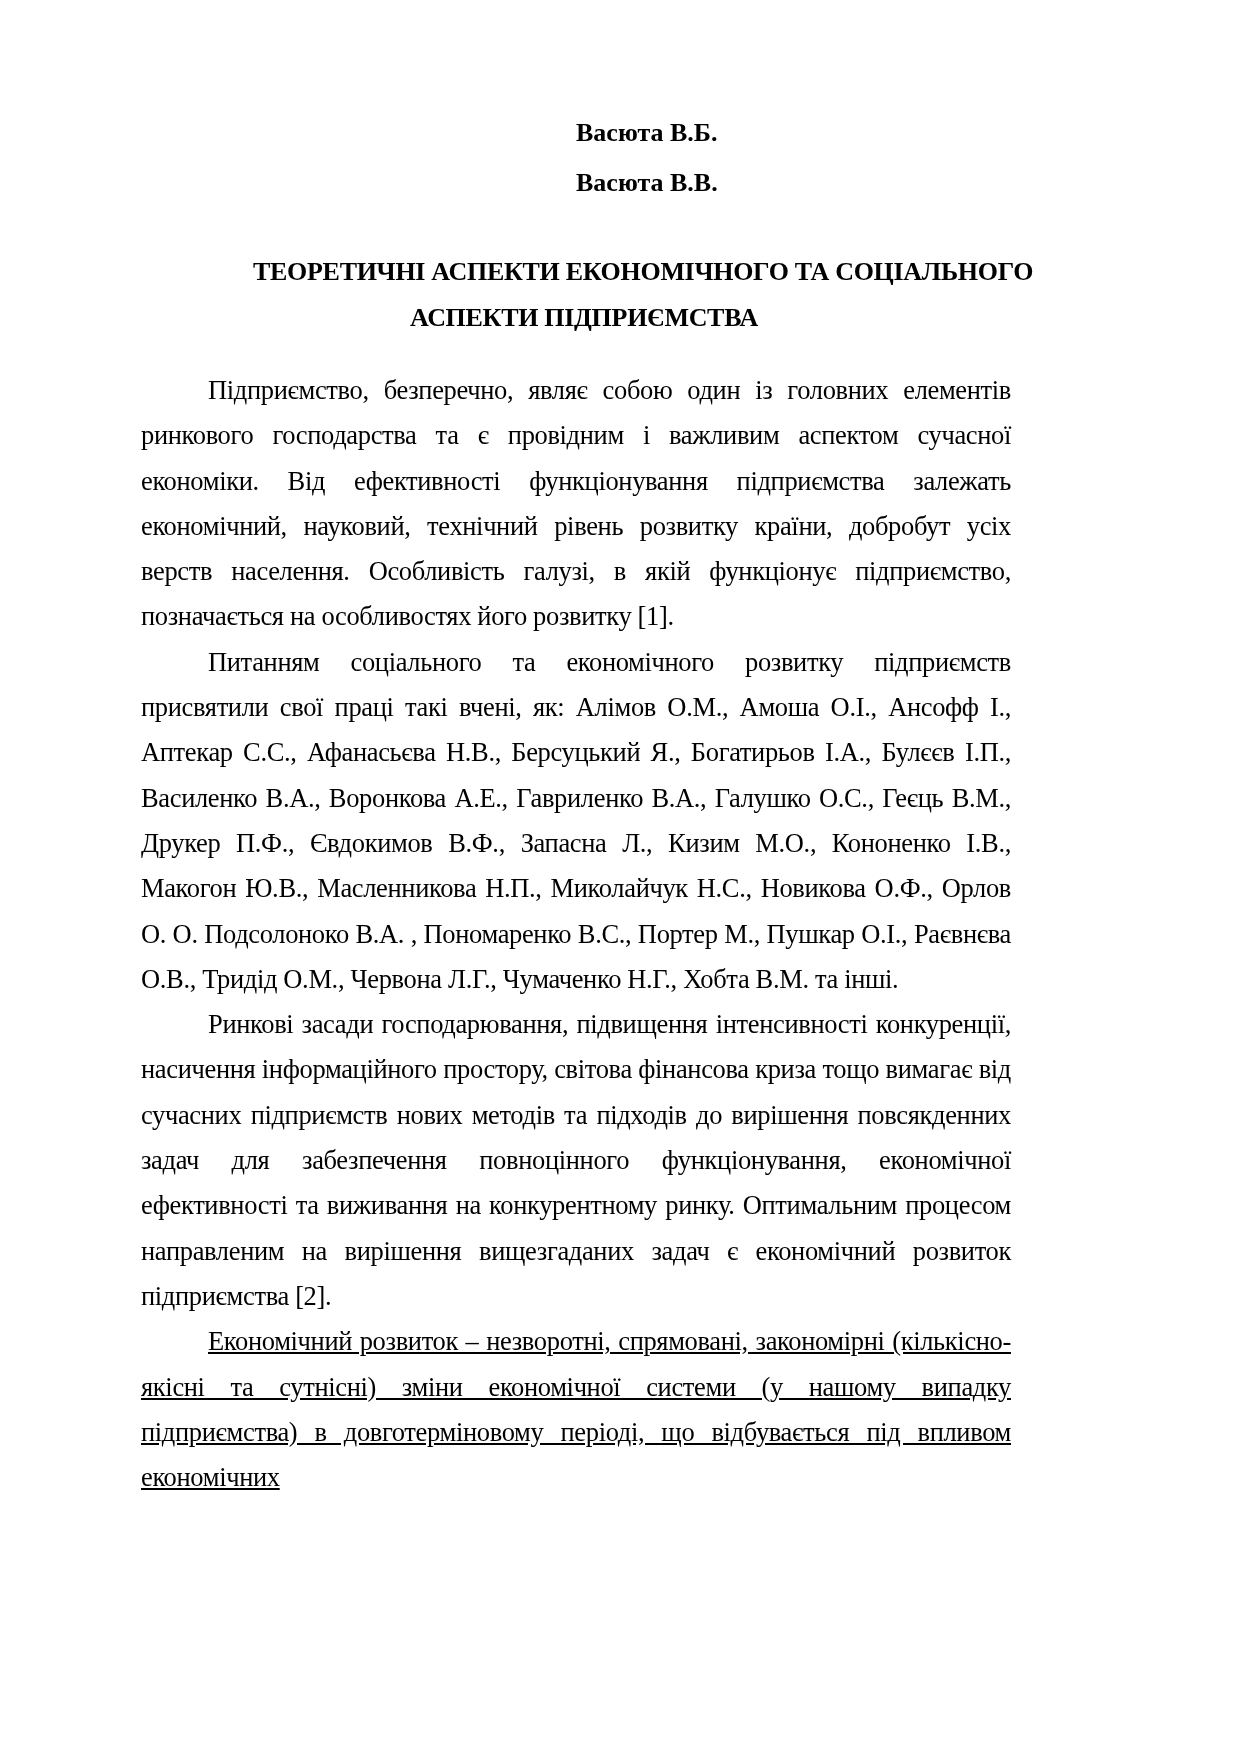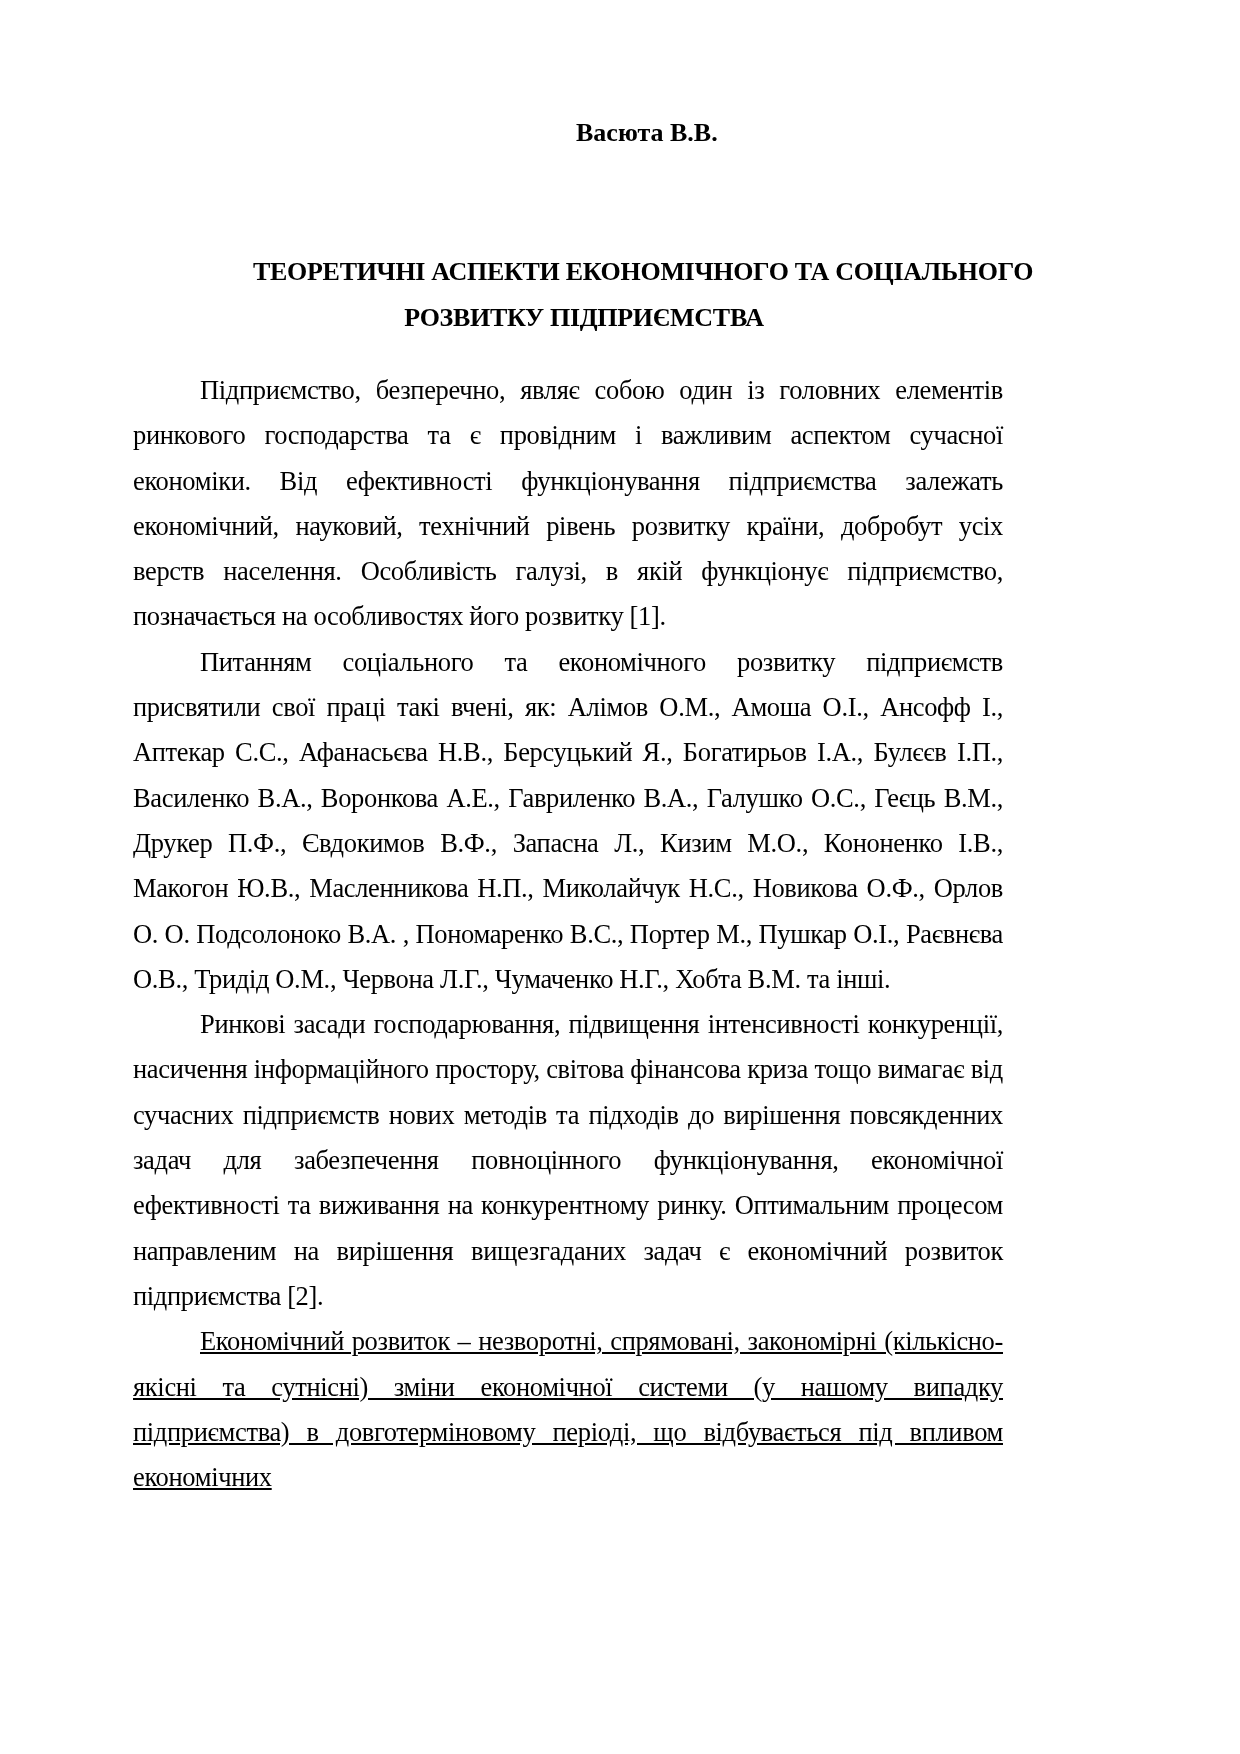--- a/index.html
+++ b/index.html
@@ -48,21 +48,21 @@
       letter-spacing: -0.3px;
     }
     .title-line {
       display: block;
       white-space: nowrap;
     }
     .title-line.l1 { padding-left: 120px; margin-top: 16px; }
     .title-line.l2 { padding-left: 32px; }
     .body {
       position: absolute;
-      left: 0;
+      left: 8px;
       top: 368px;
       width: 870px;
       font-size: 26.5px;
       line-height: 45.3px;
       text-align: justify;
     }
     .para {
       margin: 0;
       text-indent: 67px;
       text-align: justify;
@@ -72,26 +72,27 @@
       text-align-last: justify;
       text-decoration: underline;
     }
   </style>
 </head>
 <body>
 
 <div class="page">
 
   <div class="authors">
+    <span class="author">Васюта В.Б.</span>
     <span class="author">Васюта В.В.</span>
   </div>
 
   <div class="title">
     <span class="title-line l1">ТЕОРЕТИЧНІ АСПЕКТИ ЕКОНОМІЧНОГО ТА СОЦІАЛЬНОГО</span>
-    <span class="title-line l2">РОЗВИТКУ ПІДПРИЄМСТВА</span>
+    <span class="title-line l2">АСПЕКТИ ПІДПРИЄМСТВА</span>
   </div>
 
   <div class="body">
     <p class="para">Підприємство, безперечно, являє собою один із головних елементів ринкового господарства та є провідним і важливим аспектом сучасної економіки. Від ефективності функціонування підприємства залежать економічний, науковий, технічний рівень розвитку країни, добробут усіх верств населення. Особливість галузі, в якій функціонує підприємство, позначається на особливостях його розвитку [1].</p>
     <p class="para">Питанням соціального та економічного розвитку підприємств присвятили свої праці такі вчені, як: Алімов О.М., Амоша О.І., Ансофф І., Аптекар С.С., Афанасьєва Н.В., Берсуцький Я., Богатирьов І.А., Булєєв І.П., Василенко В.А., Воронкова А.Е., Гавриленко В.А., Галушко О.С., Геєць В.М., Друкер П.Ф., Євдокимов В.Ф., Запасна Л., Кизим М.О., Кононенко І.В., Макогон Ю.В., Масленникова Н.П., Миколайчук Н.С., Новикова О.Ф., Орлов О. О. Подсолоноко В.А. , Пономаренко В.С., Портер М., Пушкар О.І., Раєвнєва О.В., Тридід О.М., Червона Л.Г., Чумаченко Н.Г., Хобта В.М. та інші.</p>
     <p class="para">Ринкові засади господарювання, підвищення інтенсивності конкуренції, насичення інформаційного простору, світова фінансова криза тощо вимагає від сучасних підприємств нових методів та підходів до вирішення повсякденних задач для забезпечення повноцінного функціонування, економічної ефективності та виживання на конкурентному ринку. Оптимальним процесом направленим на вирішення вищезгаданих задач є економічний розвиток підприємства [2].</p>
     <p class="para last-open">Економічний розвиток – незворотні, спрямовані, закономірні (кількісно-якісні та сутнісні) зміни економічної системи (у нашому випадку підприємства) в довготерміновому періоді, що відбувається під впливом економічних</p>
   </div>
 
 </div>

